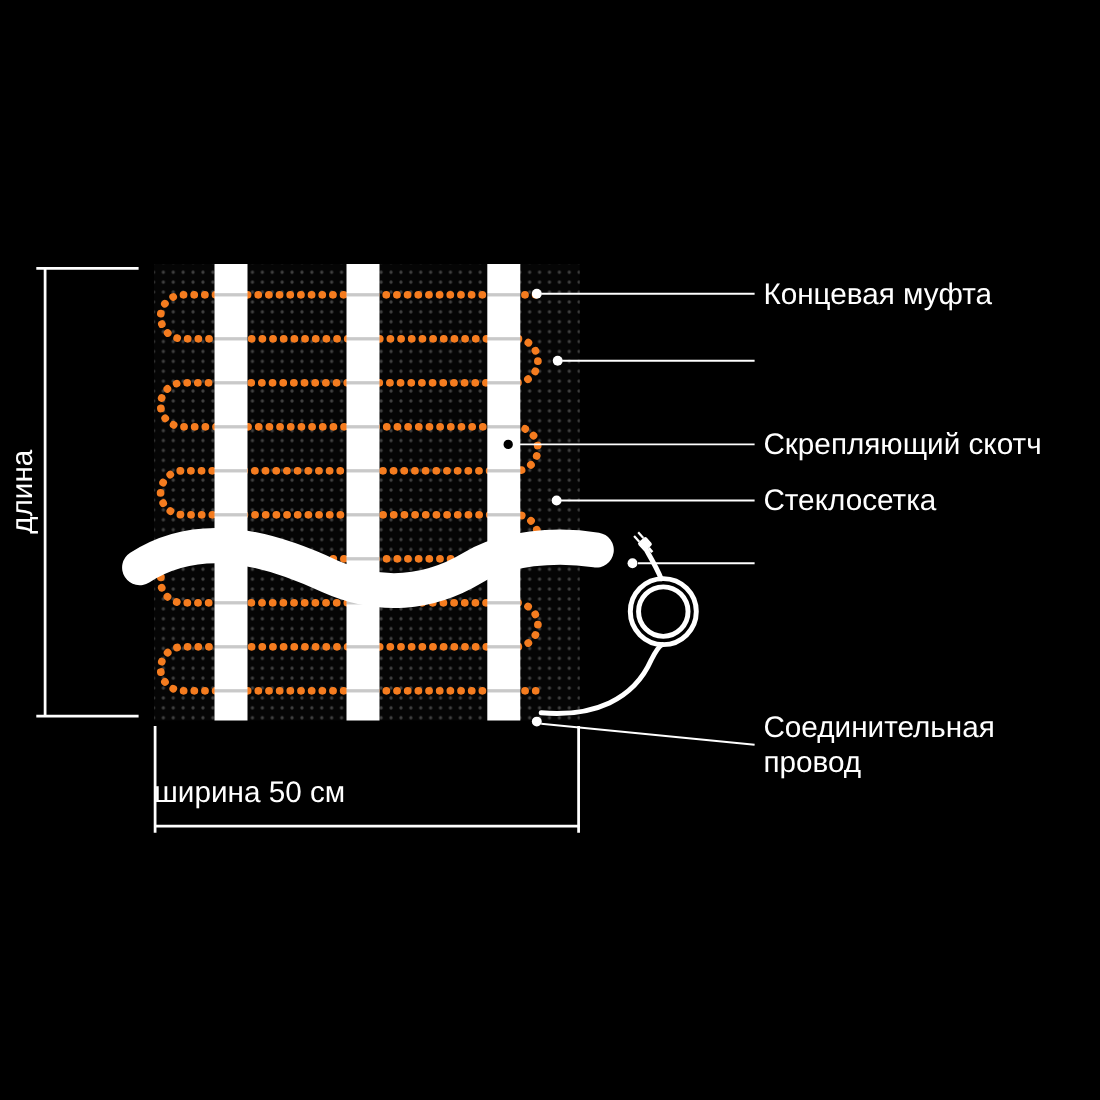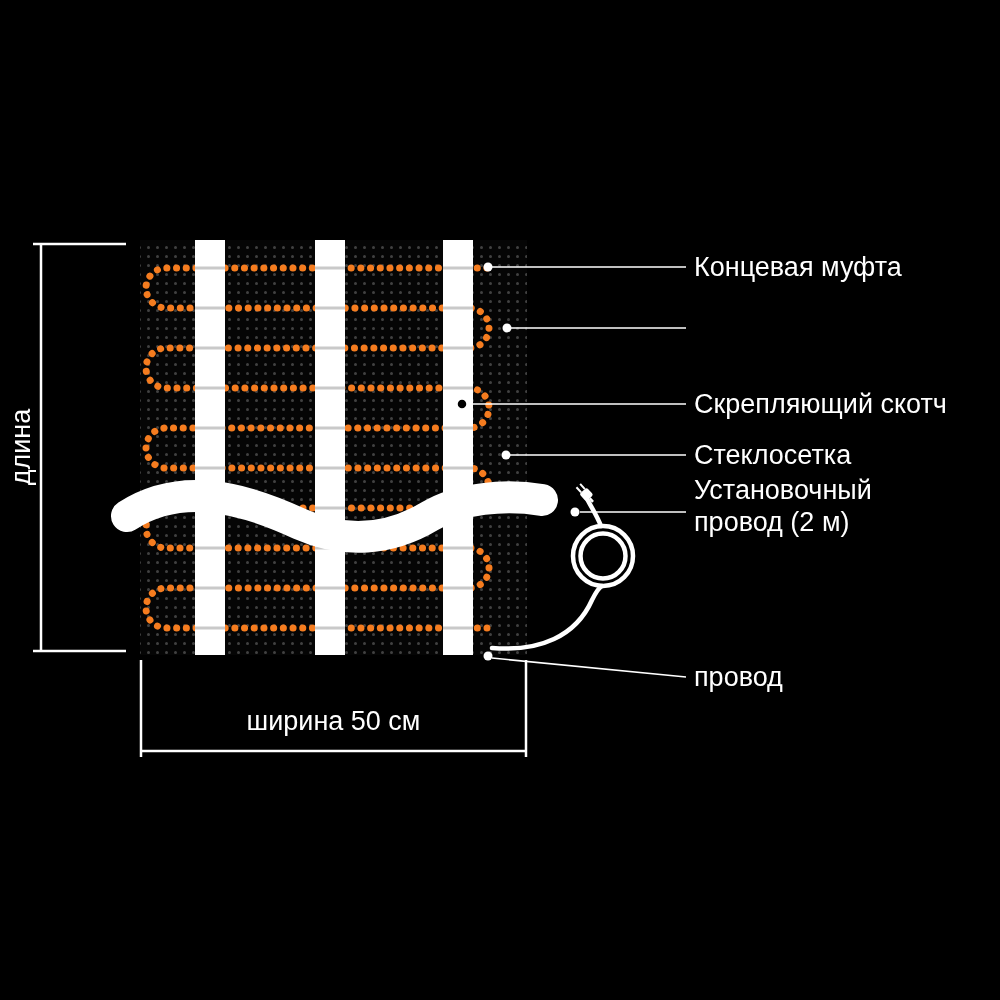--- a/index.html
+++ b/index.html
@@ -30,21 +30,21 @@
     position:absolute;
     color:var(--color-line);
     font-size:27px;
     white-space:nowrap;
     transform:translate(-50%,-50%) rotate(-90deg);
   }
   .label-center{
     position:absolute;
     color:var(--color-line);
     font-size:27px;
-    text-align:center;
+    text-align:left;
     transform:translateY(-50%);
   }
 </style>
 </head>
 <body>
 
 <div class="stage">
 
   <svg width="1000" height="1000" viewBox="0 0 1000 1000">
     <defs>
@@ -115,24 +115,21 @@
     <g style="stroke:var(--color-line,#ffffff)" stroke-width="2.5">
       <line x1="140" y1="751" x2="527" y2="751"></line>
       <line x1="141" y1="660" x2="141" y2="757"></line>
       <line x1="526" y1="660" x2="526" y2="757"></line>
     </g>
   </svg>
 
   <div class="label" style="left:694px;top:267px">Концевая муфта</div>
   <div class="label" style="left:694px;top:455px">Стеклосетка</div>
   <div class="label" style="left:694px;top:404px">Скрепляющий скотч</div>
-  <div class="label" style="left:694px;top:506px">
-    <span style="display:block">Установочный</span>
-    <span style="display:block">провод (2 м)</span>
-  </div>
   <div class="label" style="left:694px;top:677px">
+    <span style="display:block">Соединительная</span>
     <span style="display:block">провод</span>
   </div>
 
   <div class="label-rot" style="left:21px;top:447px">длина</div>
   <div class="label-center" style="left:140px;width:387px;top:721px">ширина 50 см</div>
 
 </div>
 
 </body></html>

